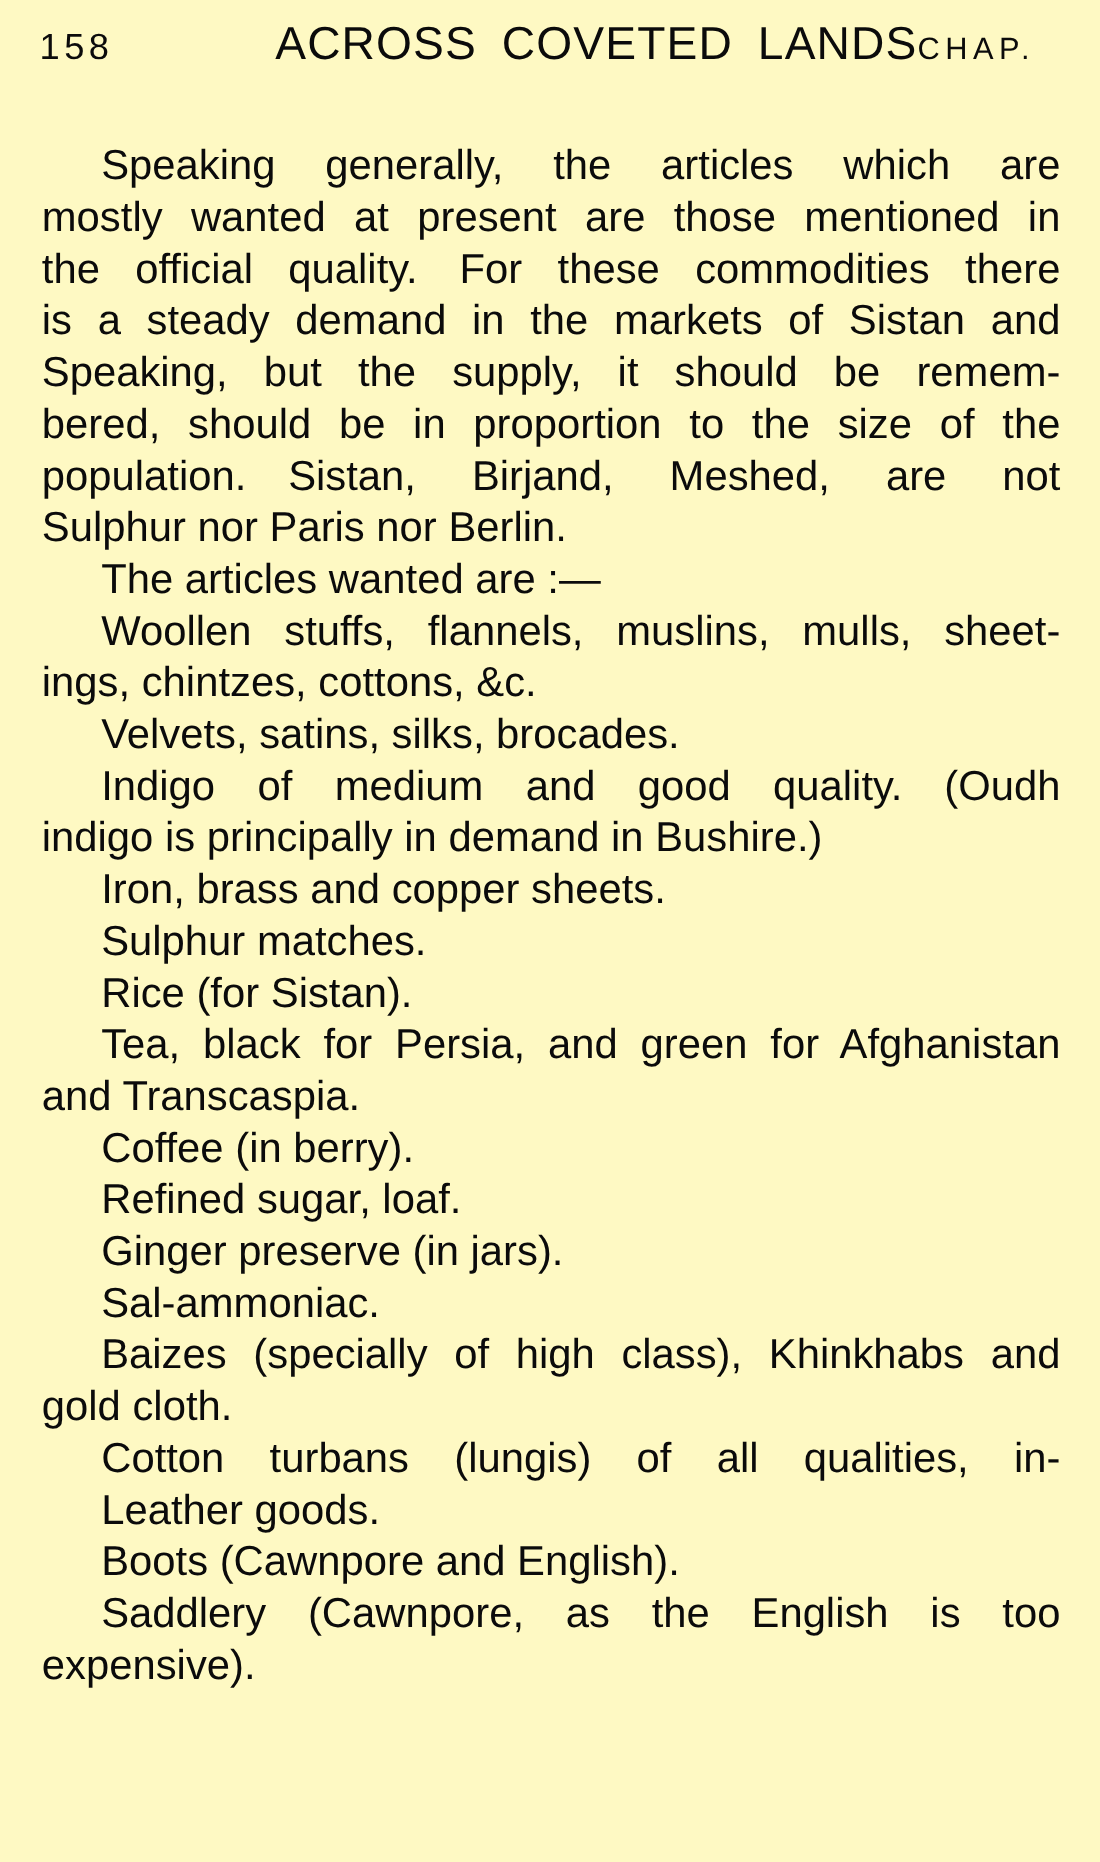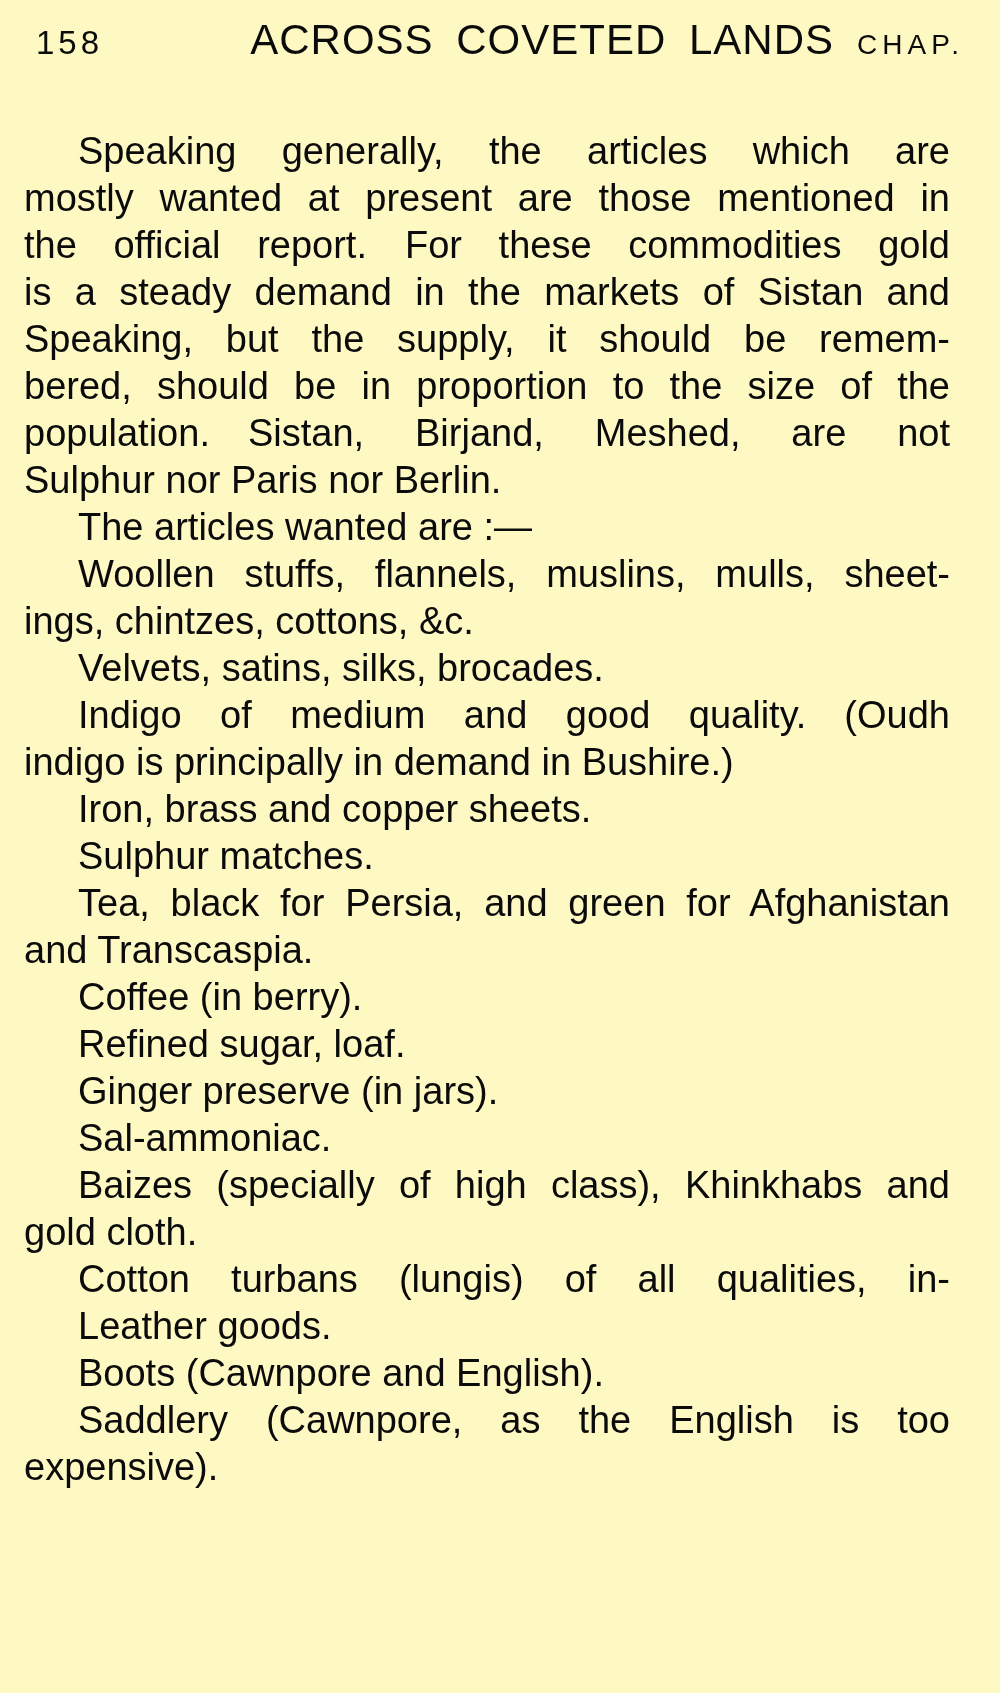--- a/index.html
+++ b/index.html
@@ -35,30 +35,29 @@
   .running-title {
     flex: 1 1 auto;
     text-align: right;
     font-size: 42px;
     letter-spacing: 1px;
     word-spacing: 10px;
     white-space: nowrap;
   }
   .chapter-label {
     flex: 0 0 130px;
-    text-align: right;
     font-size: 28px;
     letter-spacing: 5px;
     white-space: nowrap;
   }
   
   .text-block {
     position: absolute;
     top: 128px;
-    left: 24px;
+    left: 38px;
     width: 926px;
   }
   .paragraph {
     margin: 0;
   }
   .text-line {
     height: 47px;
     line-height: 47px;
     font-size: 38px;
     white-space: normal;
@@ -88,21 +87,21 @@
   <div class="running-header">
     <span class="page-number">158</span>
     <span class="running-title">ACROSS COVETED LANDS</span>
     <span class="chapter-label">CHAP.</span>
   </div>
 
   <div class="text-block">
       <div class="paragraph">
         <div class="text-line first just">Speaking generally, the articles which are</div>
         <div class="text-line just">mostly wanted at present are those mentioned in</div>
-        <div class="text-line just">the official report. For these commodities gold</div>
+        <div class="text-line just">the official quality. For these commodities there</div>
         <div class="text-line just">is a steady demand in the markets of Sistan and</div>
         <div class="text-line just">Speaking, but the supply, it should be remem-</div>
         <div class="text-line just">bered, should be in proportion to the size of the</div>
         <div class="text-line just">population. Sistan, Birjand, Meshed, are not</div>
         <div class="text-line">Sulphur nor Paris nor Berlin.</div>
       </div>
       <div class="paragraph">
         <div class="text-line first">The articles wanted are :—</div>
       </div>
       <div class="paragraph">
@@ -114,20 +113,23 @@
       </div>
       <div class="paragraph">
         <div class="text-line first just">Indigo of medium and good quality. (Oudh</div>
         <div class="text-line">indigo is principally in demand in Bushire.)</div>
       </div>
       <div class="paragraph">
         <div class="text-line first">Iron, brass and copper sheets.</div>
       </div>
       <div class="paragraph">
         <div class="text-line first">Sulphur matches.</div>
+      </div>
+      <div class="paragraph">
+        <div class="text-line first">Rice (for Sistan).</div>
       </div>
       <div class="paragraph">
         <div class="text-line first just">Tea, black for Persia, and green for Afghanistan</div>
         <div class="text-line">and Transcaspia.</div>
       </div>
       <div class="paragraph">
         <div class="text-line first">Coffee (in berry).</div>
       </div>
       <div class="paragraph">
         <div class="text-line first">Refined sugar, loaf.</div>

